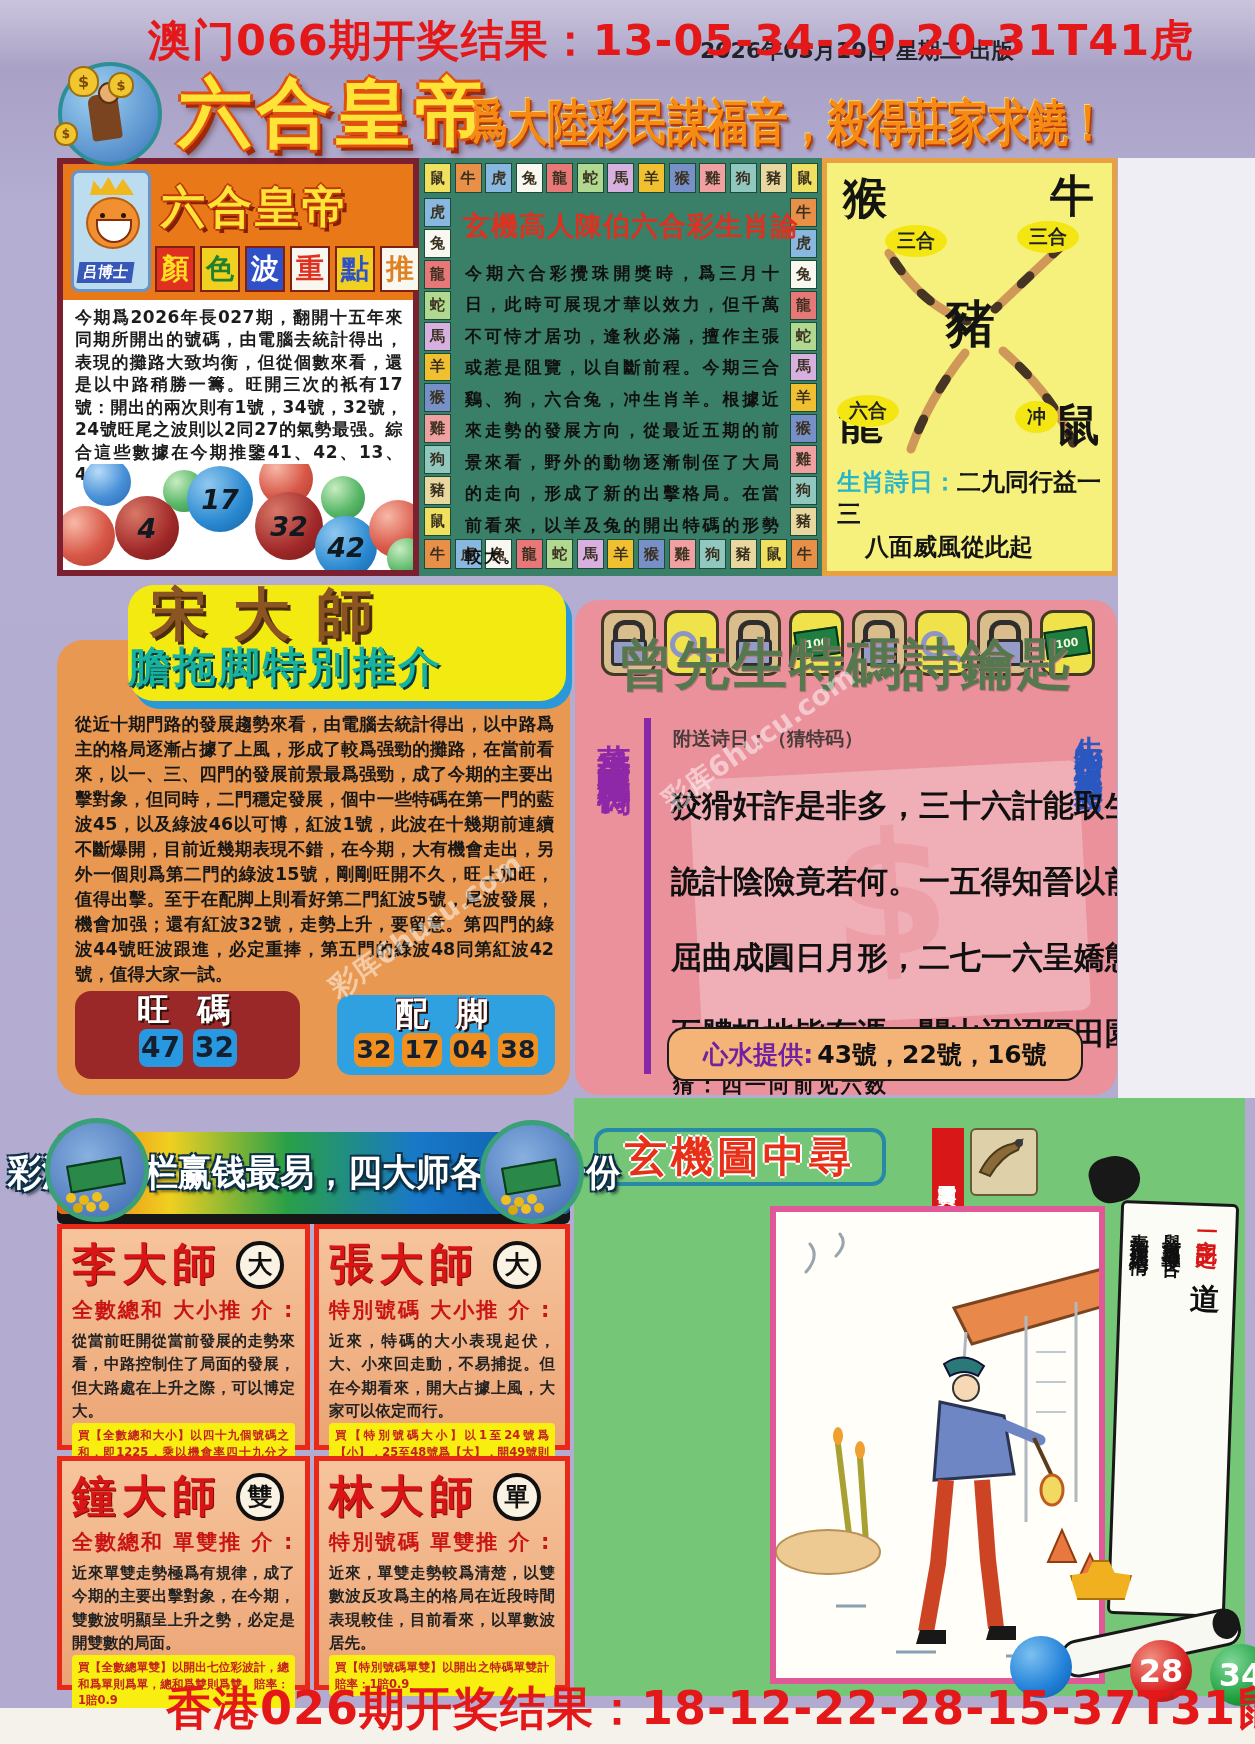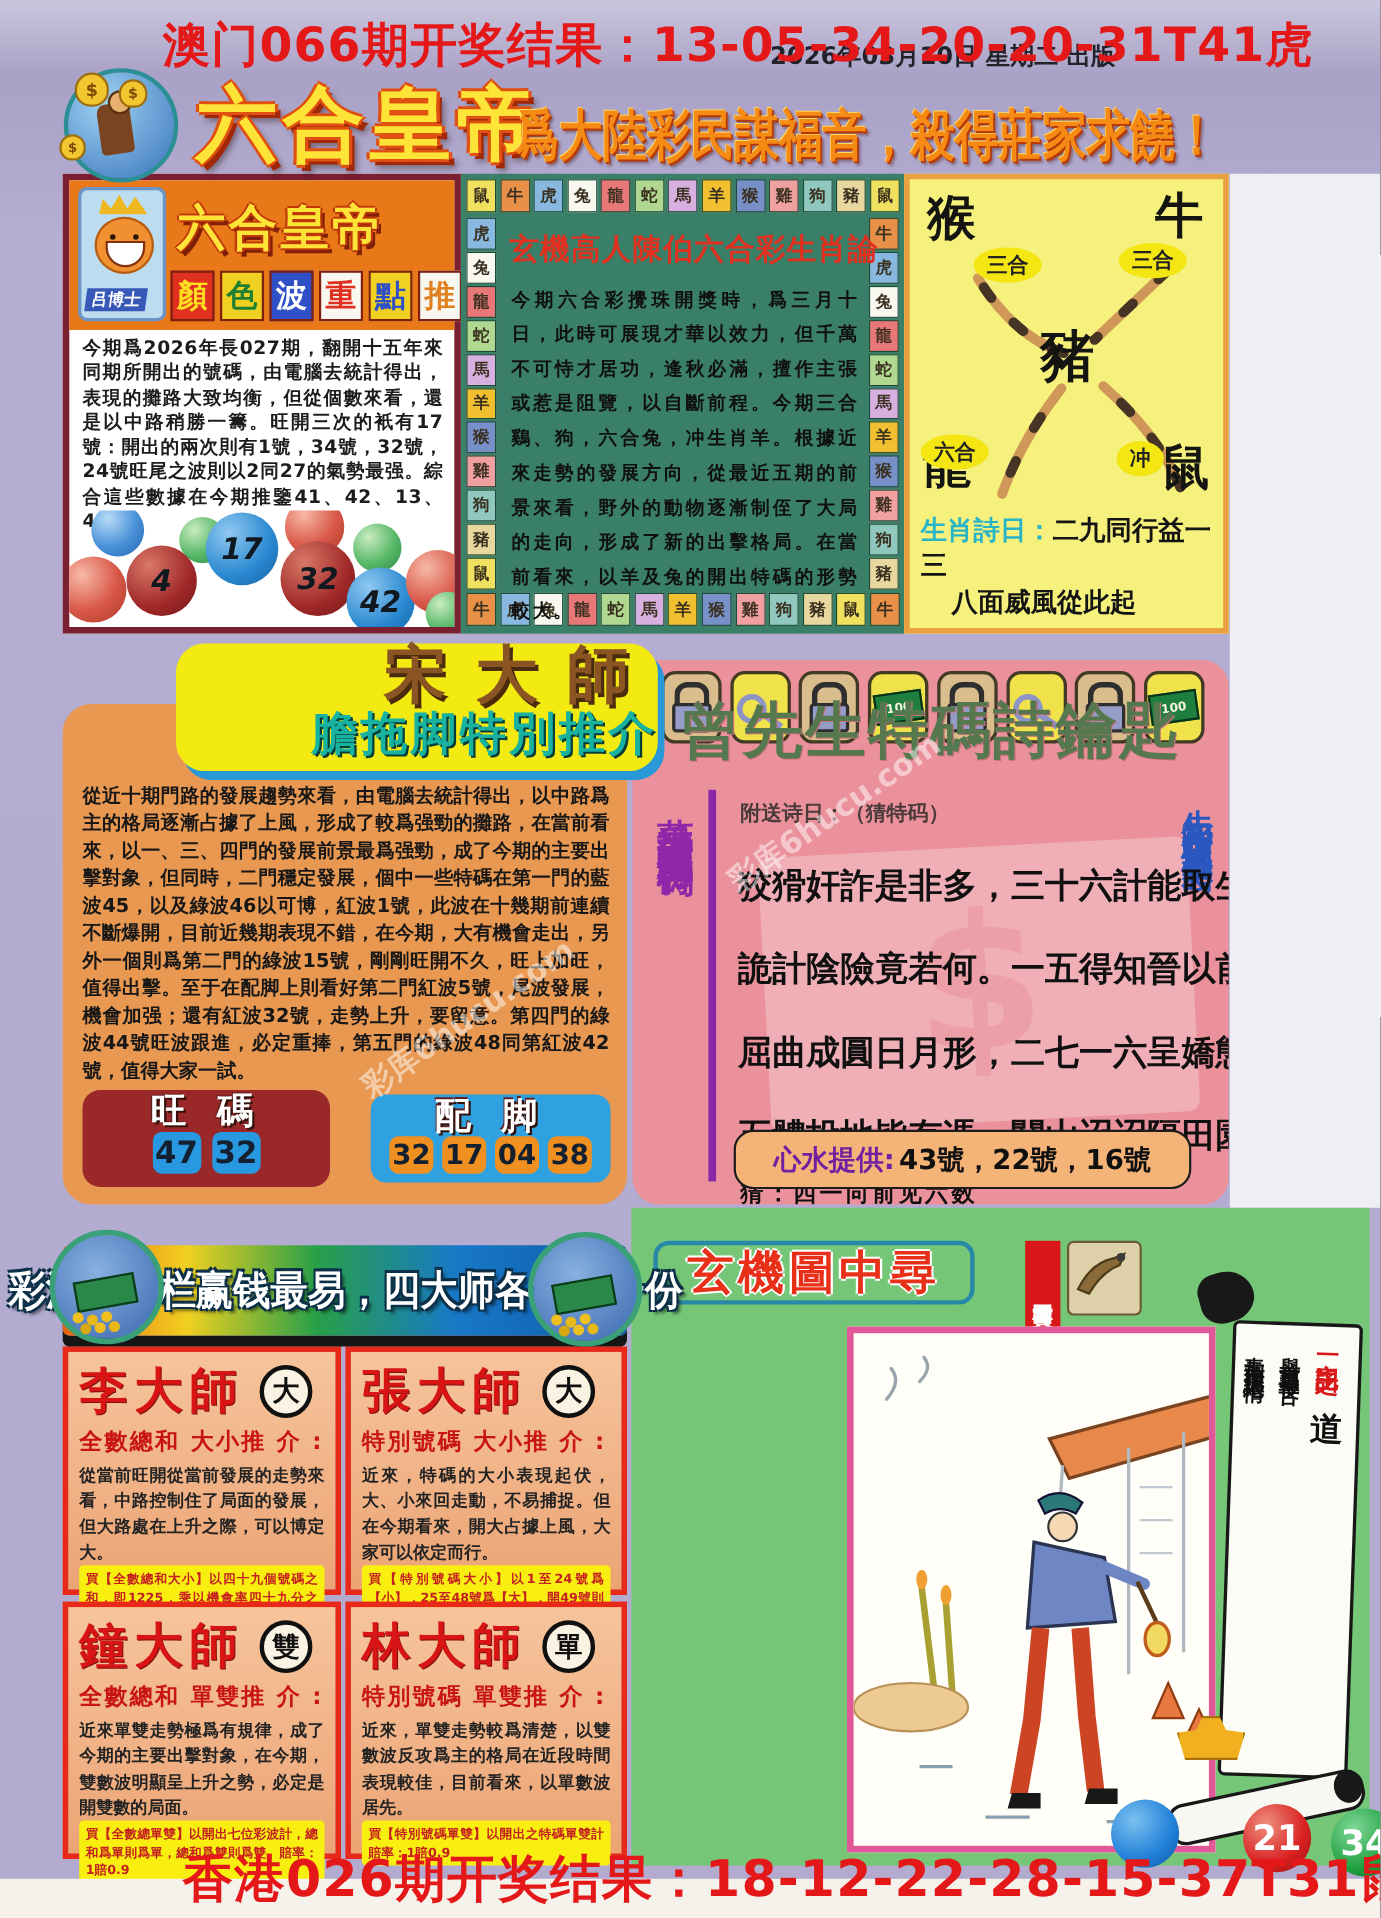--- a/index.html
+++ b/index.html
@@ -64,21 +64,21 @@
   .box-zodiac{left:822px;top:158px;width:295px;height:418px;background:#f6f17d;border:5px solid #e8a040;box-sizing:border-box;}
   .zchar{position:absolute;font-size:44px;font-weight:900;color:#141410;font-family:"DejaVu Serif",serif;}
   .zcenter{font-size:50px;}
   .zlabel{position:absolute;background:#f3e612;border-radius:50%;padding:3px 12px;font-size:19px;font-weight:900;color:#222;}
   .zodiac-poem{position:absolute;left:10px;bottom:8px;right:8px;font-size:24px;font-weight:bold;color:#141414;line-height:1.35;
      font-family:"DejaVu Serif",serif;}
   .zodiac-poem .lbl{color:#2ab4c8;font-weight:900;font-family:"DejaVu Sans",sans-serif;}
   
   .box-song{left:57px;top:640px;width:513px;height:455px;background:#e89850;border-radius:26px;}
   .song-pill{left:128px;top:585px;width:438px;height:116px;background:#f3ea12;border-radius:26px;z-index:2;
-     box-shadow:6px 8px 0 #2898d8;text-align:right;margin-left:32px;}
+     box-shadow:6px 8px 0 #2898d8;text-align:left;}
   .song-title{font-size:57px;font-weight:900;color:#8a5522;letter-spacing:26px;line-height:1.05;margin-left:22px;
      text-shadow:3px 3px 0 #4a2c0c;}
   .song-sub{font-size:42px;font-weight:900;color:#17b2a0;letter-spacing:3px;margin-top:-6px;
      text-shadow:2px 2px 0 #073c38;}
   .song-body{position:absolute;left:18px;top:72px;right:16px;font-size:17.5px;font-weight:bold;color:#171717;
      line-height:1.43;text-align:justify;}
   .hot-box{position:absolute;left:18px;bottom:16px;width:225px;height:88px;background:#9a2828;border-radius:16px;text-align:center;}
   .leg-box{position:absolute;left:280px;bottom:20px;width:218px;height:80px;background:#2fa0e0;border-radius:14px;text-align:center;}
   .res-title{font-size:33px;font-weight:900;color:#fff;letter-spacing:8px;line-height:1.15;
      text-shadow:2px 2px 0 #301008,-1px -1px 0 #602020;}
@@ -500,20 +500,20 @@
         <div class="scroll-cols">
           <span class="c1"><span>一字記之曰：</span><span class="cword">道</span></span>
           <span class="c2">舉首翹項伸長舌，</span>
           <span class="c3">毒如狼虎太絕情。</span>
         </div>
       </div>
       <div class="ingot"></div>
       <div class="scroll-roll"></div>
     </div>
     <div class="bball b1" style="left:436px;top:538px;"></div>
-    <div class="bball b2" style="left:556px;top:542px;">21</div>
+    <div class="bball b2" style="left:556px;top:542px;">28</div>
     <div class="bball b3" style="left:636px;top:546px;">34</div>
   </div>
 
   <div class="abs bottom-strip"></div>
   <div class="abs footer-result">香港026期开奖结果：18-12-22-28-15-37T31鼠</div>
 
 </div>
 
 </body></html>

